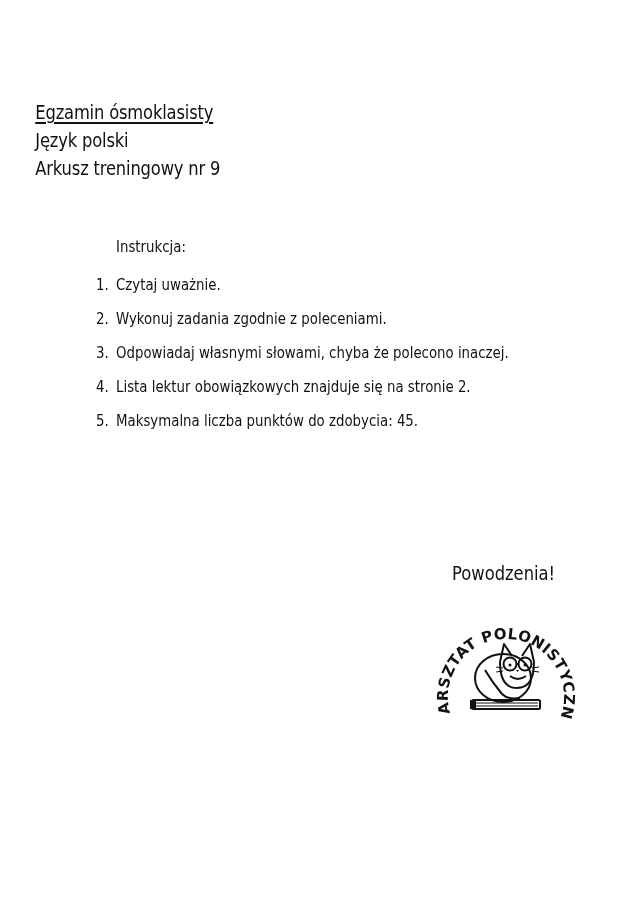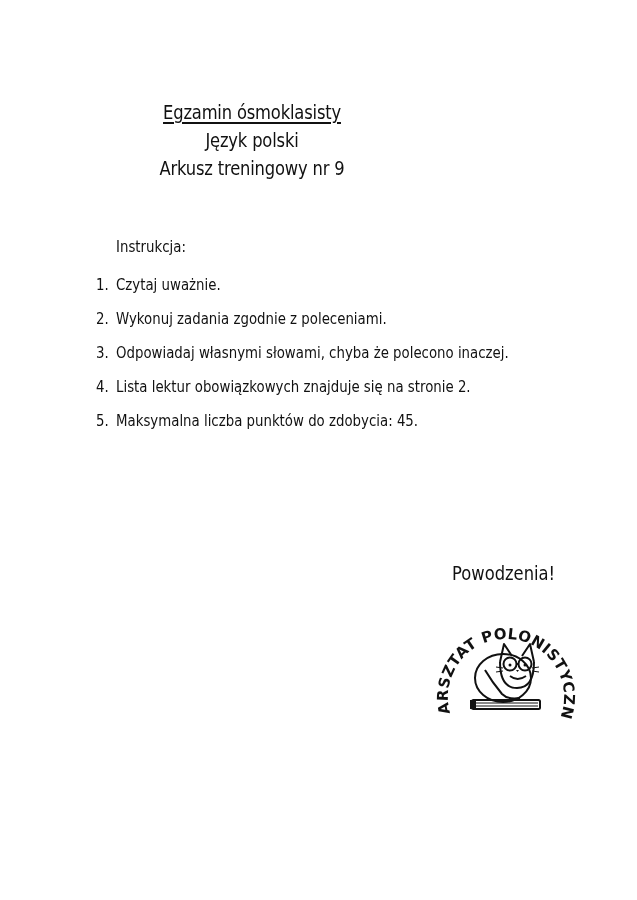--- a/index.html
+++ b/index.html
@@ -13,21 +13,20 @@
       position: relative;
       overflow: hidden;
       font-family: "DejaVu Sans", sans-serif;
       color: #111111;
     }
     .header {
       position: absolute;
       top: 98px;
       left: 0;
       width: 504px;
-      text-align: center;
     }
     .header .line {
       font-size: 19px;
       line-height: 28px;
       letter-spacing: -0.2px;
       transform: scaleX(0.86);
     }
     .header .title {
       text-decoration: underline;
       text-underline-offset: 3px;

